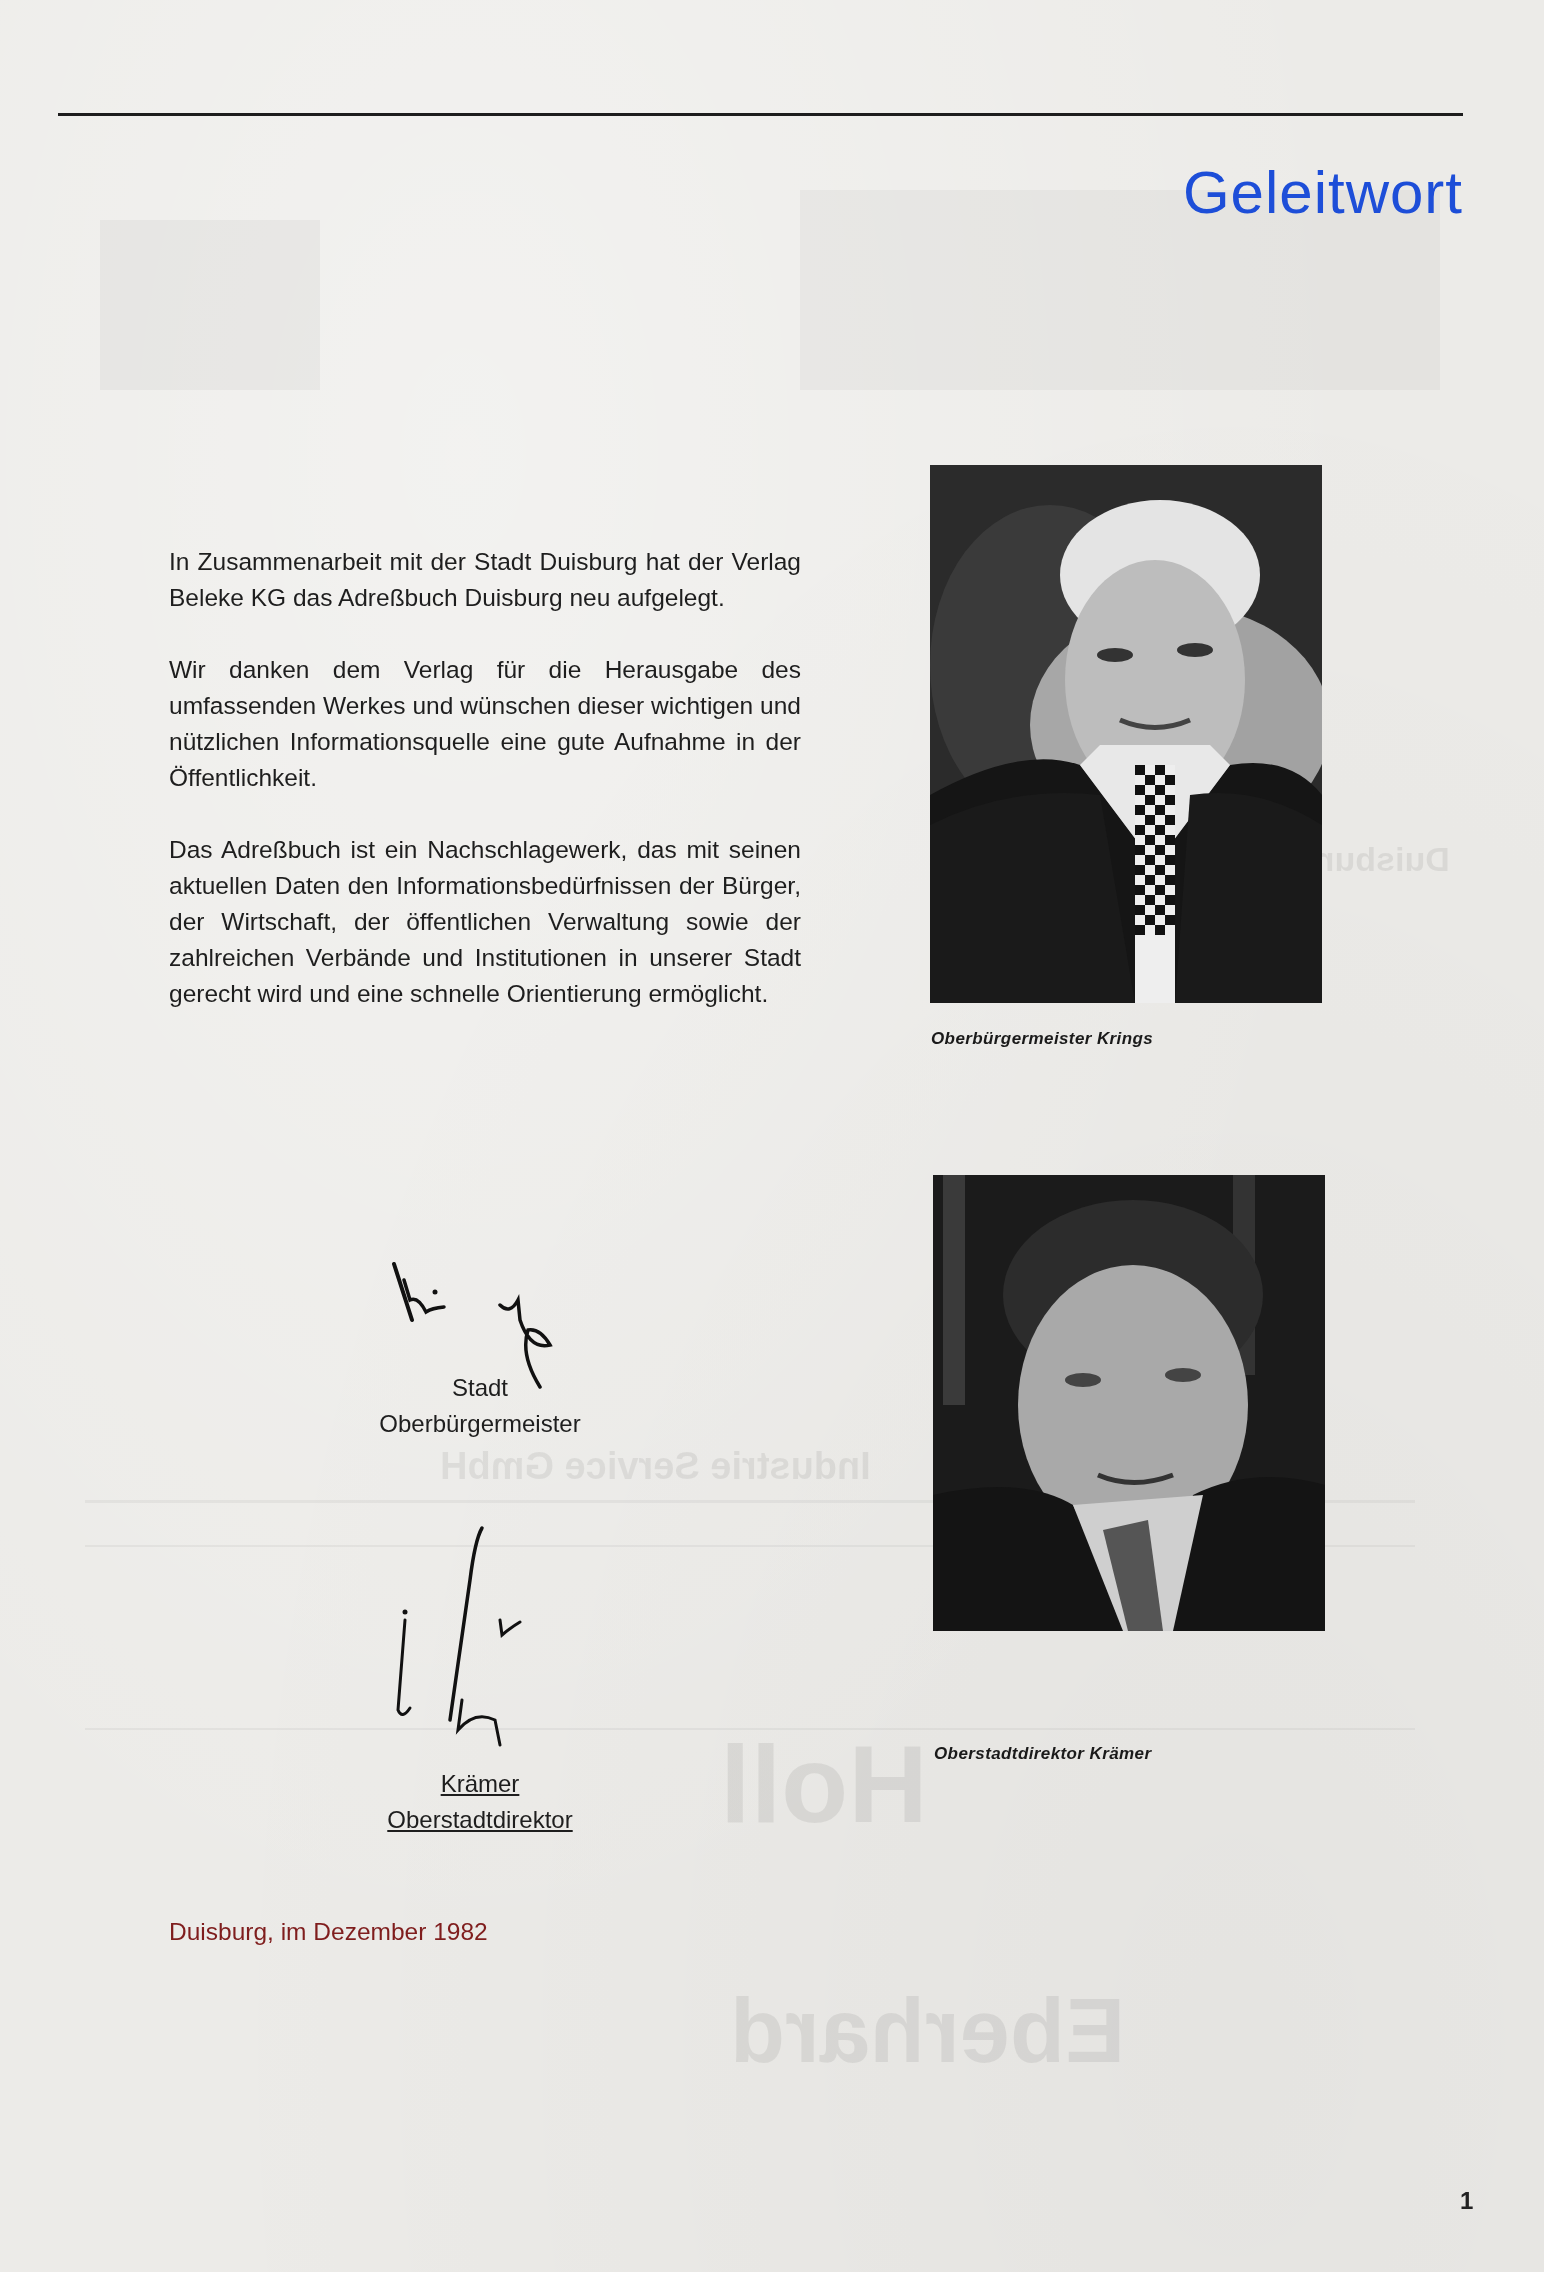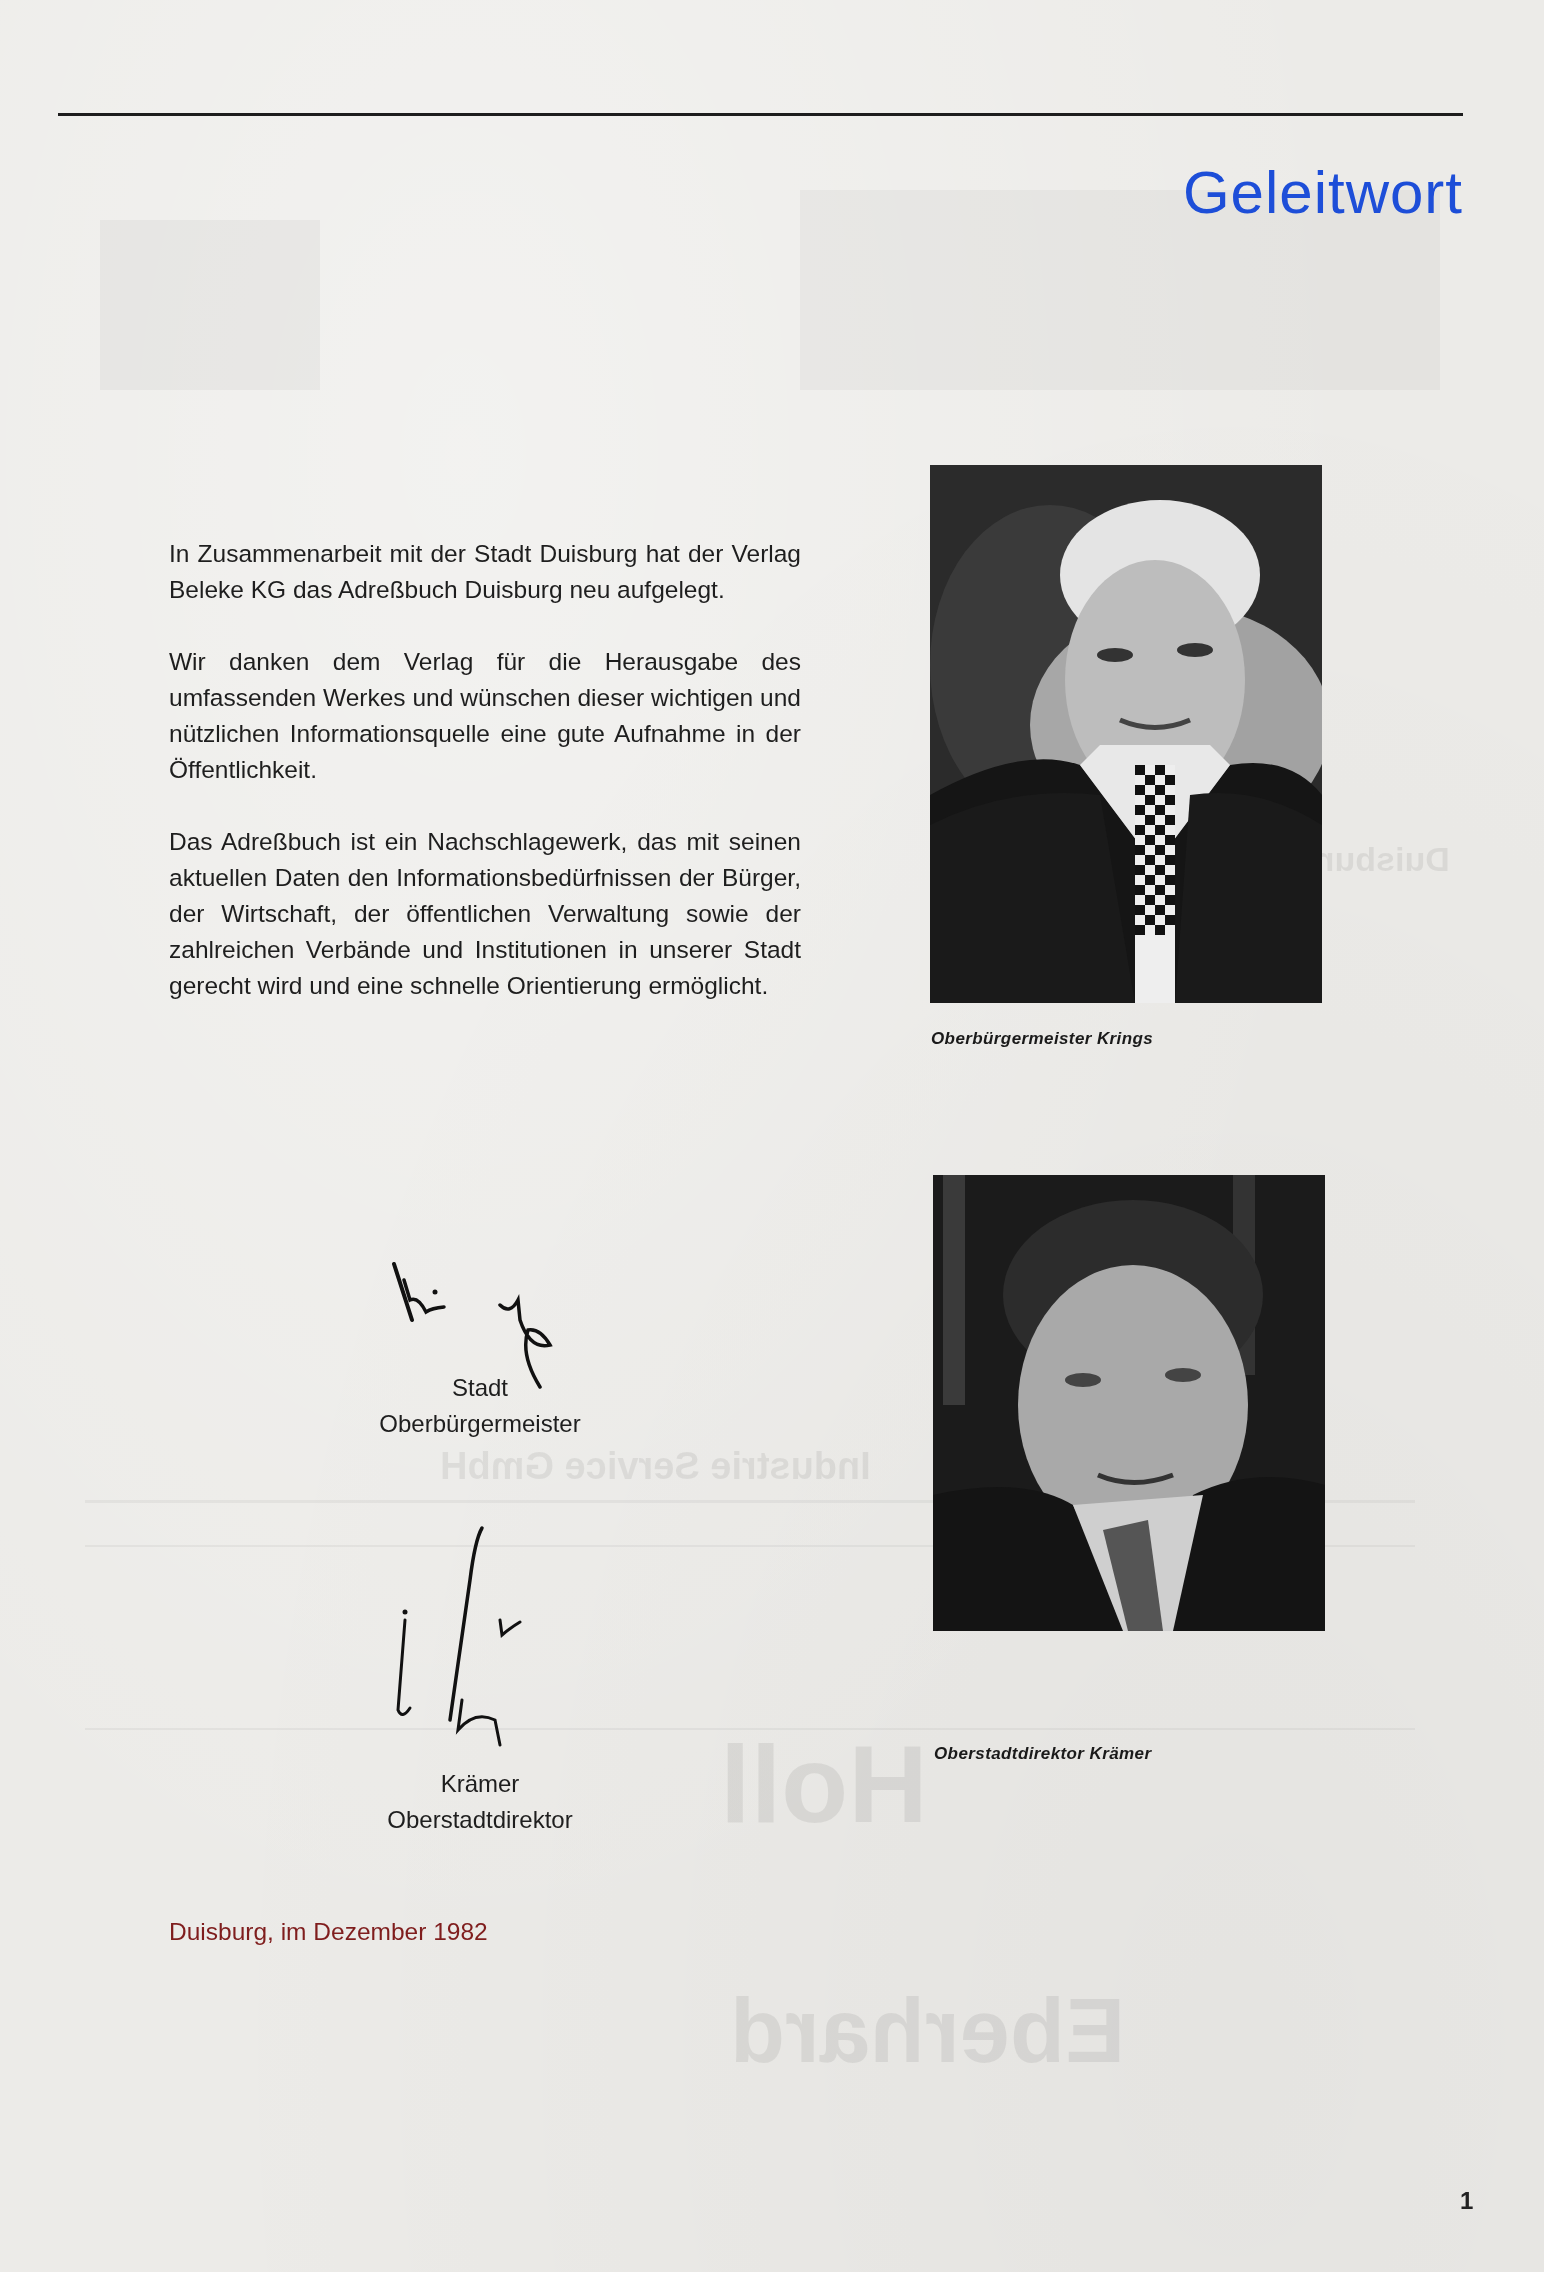--- a/index.html
+++ b/index.html
@@ -28,40 +28,40 @@
   .page-title {
     position:absolute; right:81px; top:118px;
     font-size:60px; letter-spacing:1px; color:#1d4ed8; font-weight:normal;
   }
 
   .body-col {
     position:absolute; left:169px; top:536px; width:632px;
     font-size:24.5px; line-height:36px; text-align:justify;
     hyphens:manual; color:#1e1e1e;
   }
-  .body-col p { margin:0 0 36px 0; }
+  .body-col p { margin:8px 0 36px 0; }
 
   .photo {
     position:absolute; background:#1a1a1a; overflow:hidden;
   }
   .photo-1 { left:930px; top:465px; width:392px; height:538px;
     background:linear-gradient(160deg,#2a2a2a 0%,#3c3c3c 35%,#c8c8c8 55%,#1a1a1a 80%); }
   .photo-2 { left:933px; top:1175px; width:392px; height:456px;
     background:linear-gradient(180deg,#141414 0%,#1e1e1e 100%); }
 
   .caption {
     position:absolute; font-size:17px; font-style:italic; font-weight:bold;
     letter-spacing:0.4px; color:#1a1a1a;
   }
   .caption-1 { left:931px; top:1029px; }
   .caption-2 { left:934px; top:1744px; }
 
   .sig-block { position:absolute; text-align:center; font-size:24px; line-height:36px; color:#1e1e1e; }
   .sig-block-1 { left:330px; top:1370px; width:300px; }
-  .sig-block-2 { left:330px; top:1766px; width:300px; }
+  .sig-block-2 { left:330px; top:1766px; width:300px;text-decoration:underline; }
   .signature { position:absolute; }
   .signature-1 { left:380px; top:1260px; }
   .signature-2 { left:380px; top:1520px; }
 
   .date-line { position:absolute; left:169px; top:1918px; font-size:24.5px; color:#7f1d1d; }
   .page-number { position:absolute; left:1460px; top:2187px; font-size:24px; font-weight:bold; color:#222; }
 </style>
 </head>
 <body>
 

